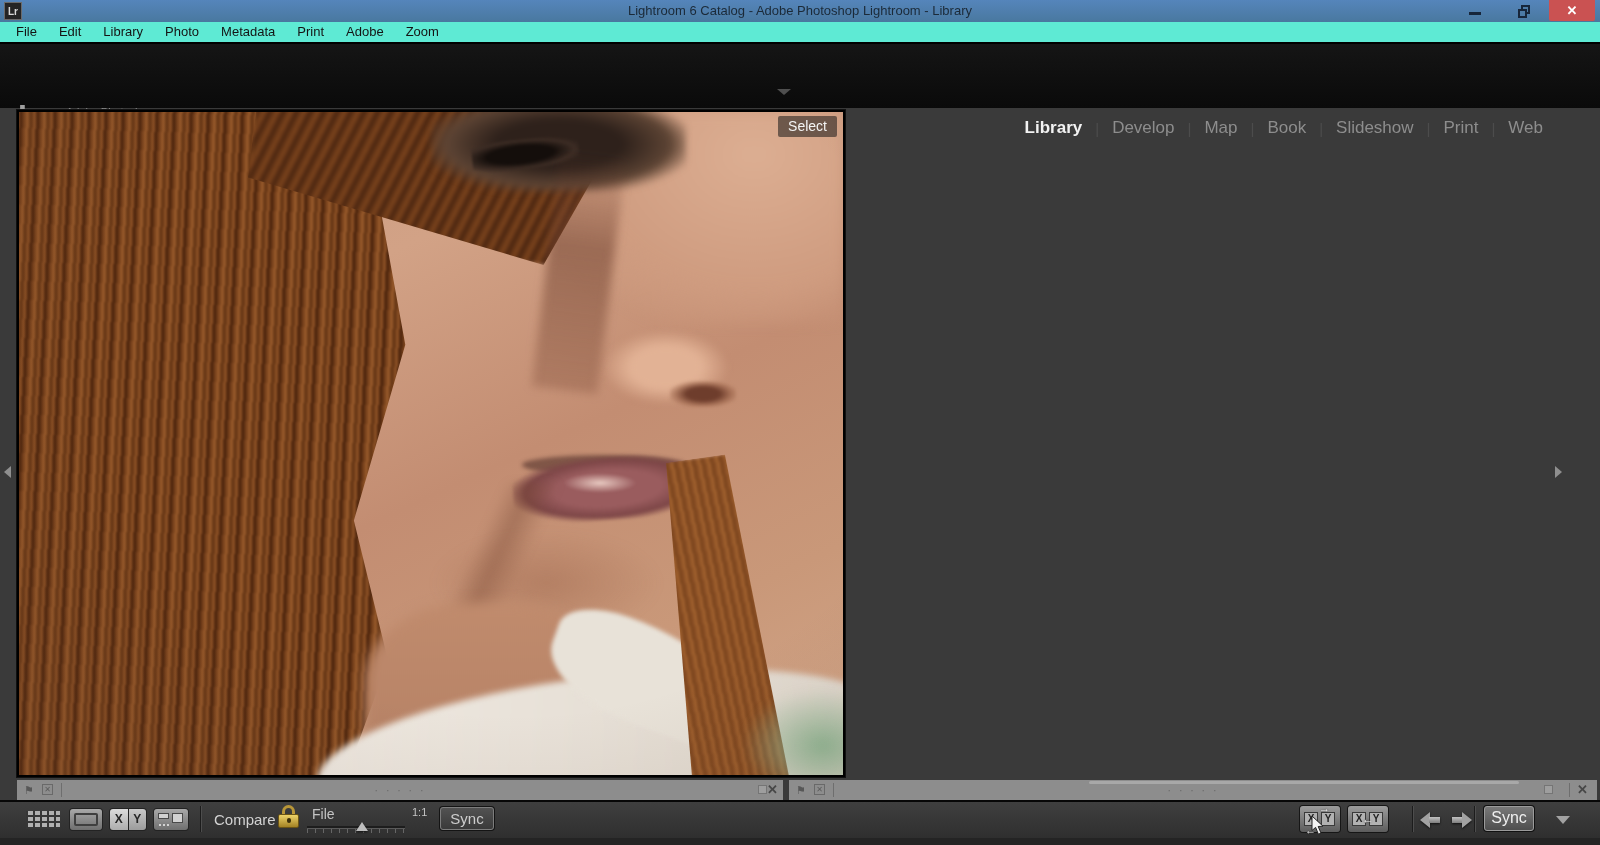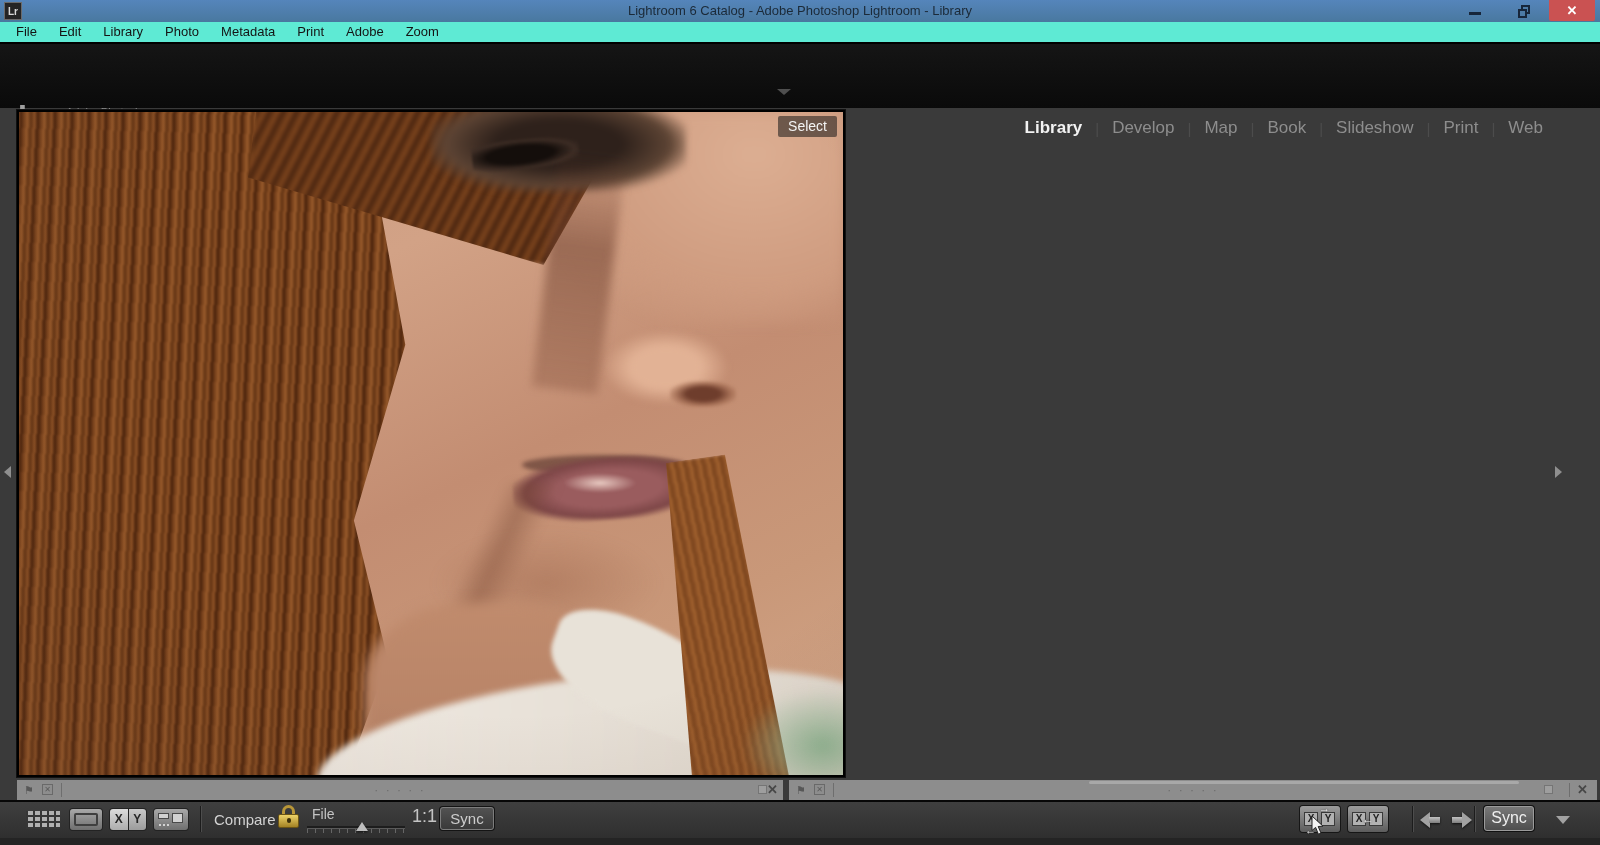--- a/index.html
+++ b/index.html
@@ -178,21 +178,21 @@
   .survey-btn{left:154px;width:34px;}
   .sv-r1{position:absolute;left:4px;top:4px;width:11px;height:6px;background:#d2d2d2;border:1px solid #4a4a4a;box-sizing:border-box;}
   .sv-r2{position:absolute;left:18px;top:4px;width:11px;height:10px;background:#d2d2d2;border:1px solid #4a4a4a;box-sizing:border-box;}
   .sv-dots{position:absolute;left:5px;top:15px;width:2px;height:2px;background:#d2d2d2;
       box-shadow:4px 0 0 #d2d2d2,8px 0 0 #d2d2d2;}
   .tb-sep{position:absolute;top:806px;width:1px;height:26px;background:#1c1c1c;border-right:1px solid #4d4d4d;}
   .sep-a{left:200px;} .sep-b{left:1412px;} .sep-c{left:1474px;}
   .lbl{position:absolute;color:#d2d2d2;}
   .compare-lbl{left:214px;top:811px;font-size:15px;}
   .zoom-lbl{left:312px;top:806px;font-size:14px;color:#c4c4c4;}
-  .ratio-lbl{left:412px;top:806px;font-size:18px;color:#c4c4c4;}
+  .ratio-lbl{left:412px;top:806px;font-size:11px;color:#c4c4c4;}
   
   .lock{position:absolute;left:278px;top:805px;width:22px;height:27px;}
   .lock-shackle{position:absolute;left:4px;top:0;width:13px;height:11px;border:3px solid #b89638;
       border-bottom:none;border-radius:8px 8px 0 0;box-sizing:border-box;}
   .lock-body{position:absolute;left:0;top:9px;width:21px;height:14px;border-radius:2px;
       background:linear-gradient(#eed369,#a38224);border:1px solid #6b5416;box-sizing:border-box;}
   .lock-hole{position:absolute;left:9px;top:13px;width:4px;height:5px;background:#3d2f08;border-radius:2px;}
   
   .slider-ticks{position:absolute;left:307px;top:829px;width:98px;height:4px;
       background:repeating-linear-gradient(90deg,#666 0 1px,rgba(0,0,0,0) 1px 8px);}

